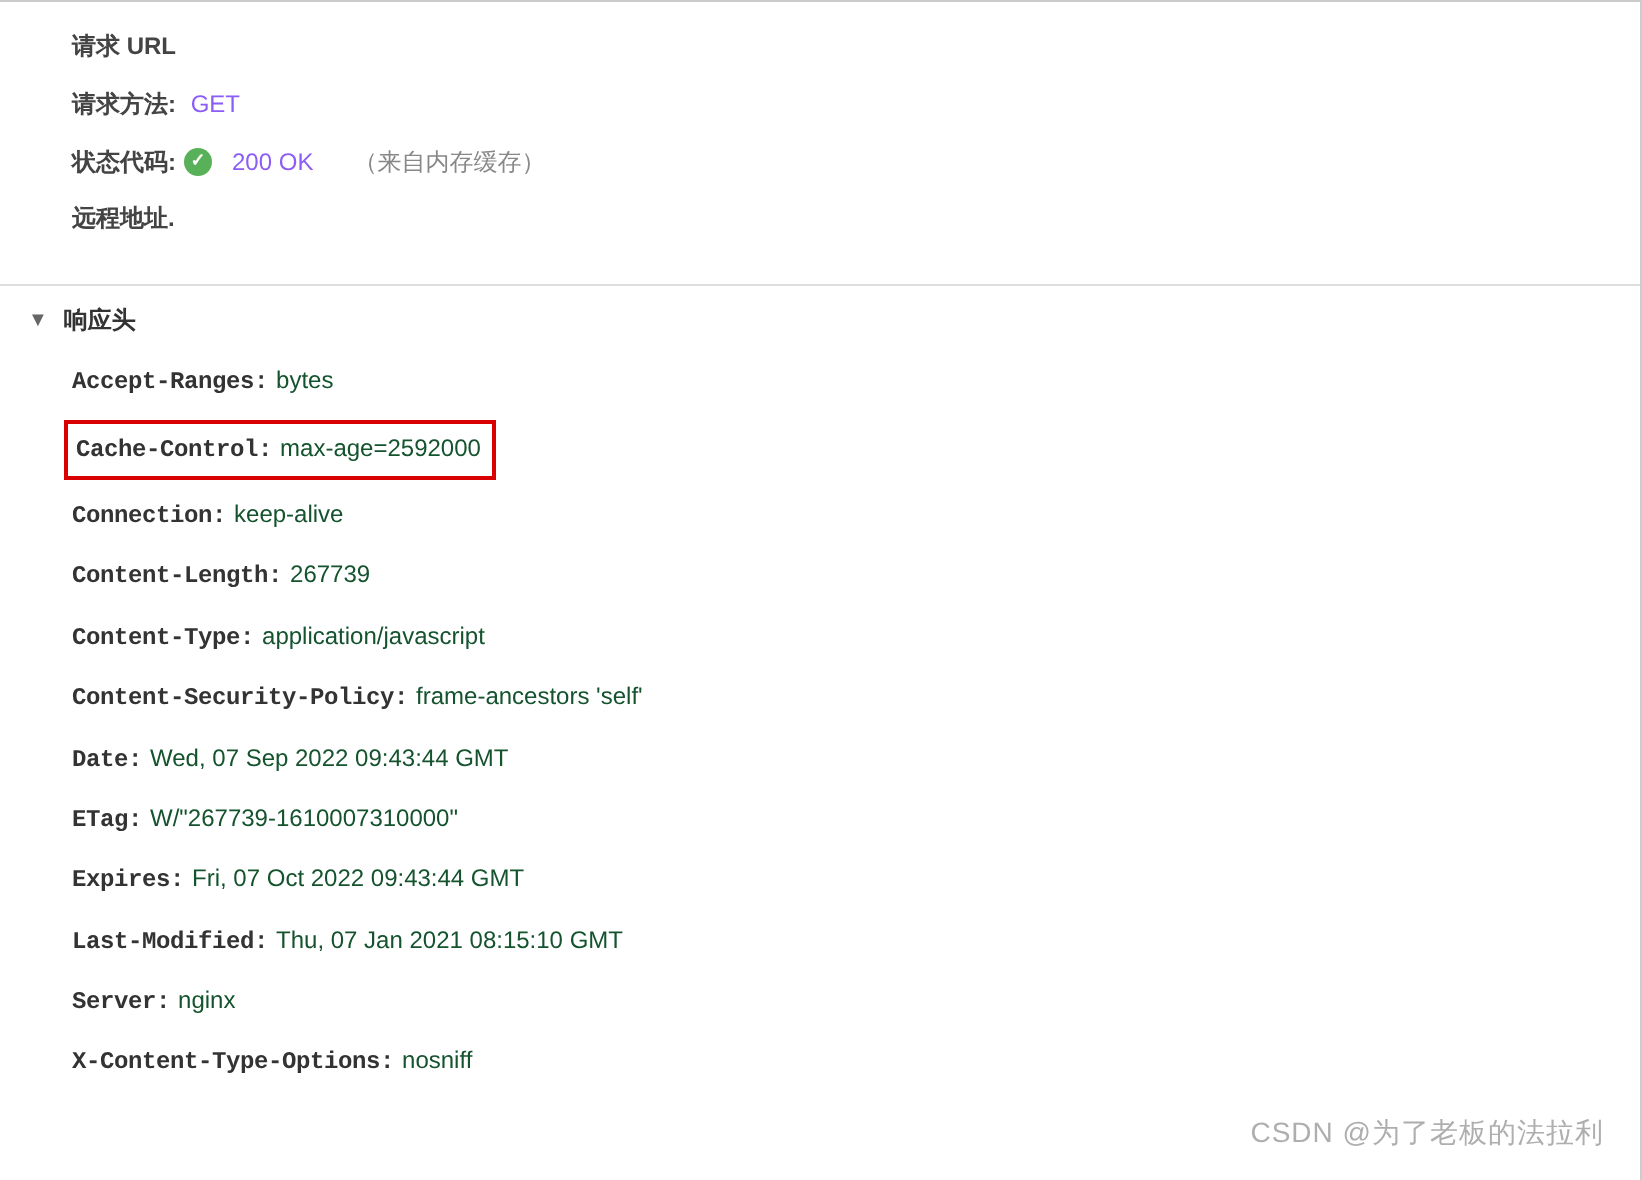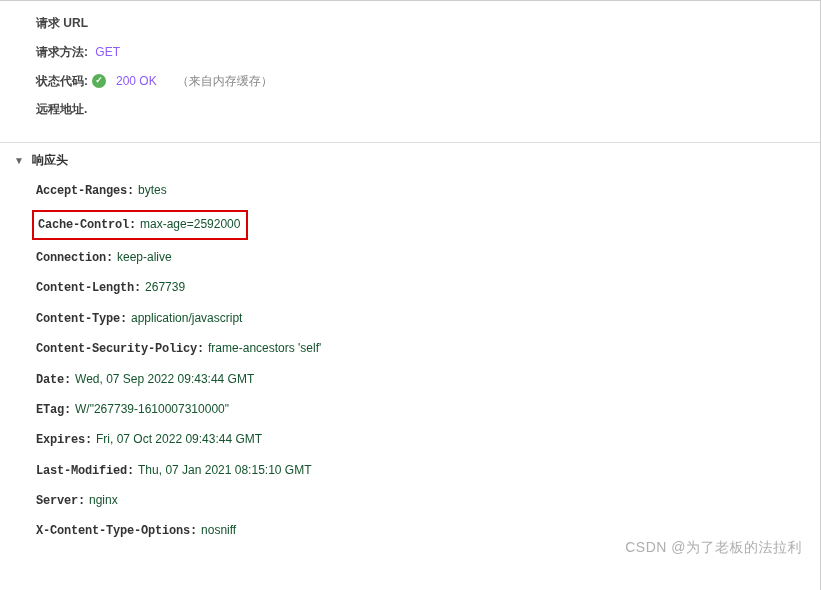--- a/index.html
+++ b/index.html
@@ -94,21 +94,21 @@
     }
     .highlight {
       border: 2px solid #d80000;
       display: inline-block;
       padding: 1px 6px 1px 4px;
       margin-left: -4px;
     }
     .watermark {
       position: absolute;
       right: 18px;
-      bottom: 33px;
+      bottom: 14px;
       color: rgba(120,120,120,0.6);
       font-size: 14px;
       letter-spacing: 0.5px;
     }
   </style>
 </head>
 <body>
 
 <div class="panel">
 

